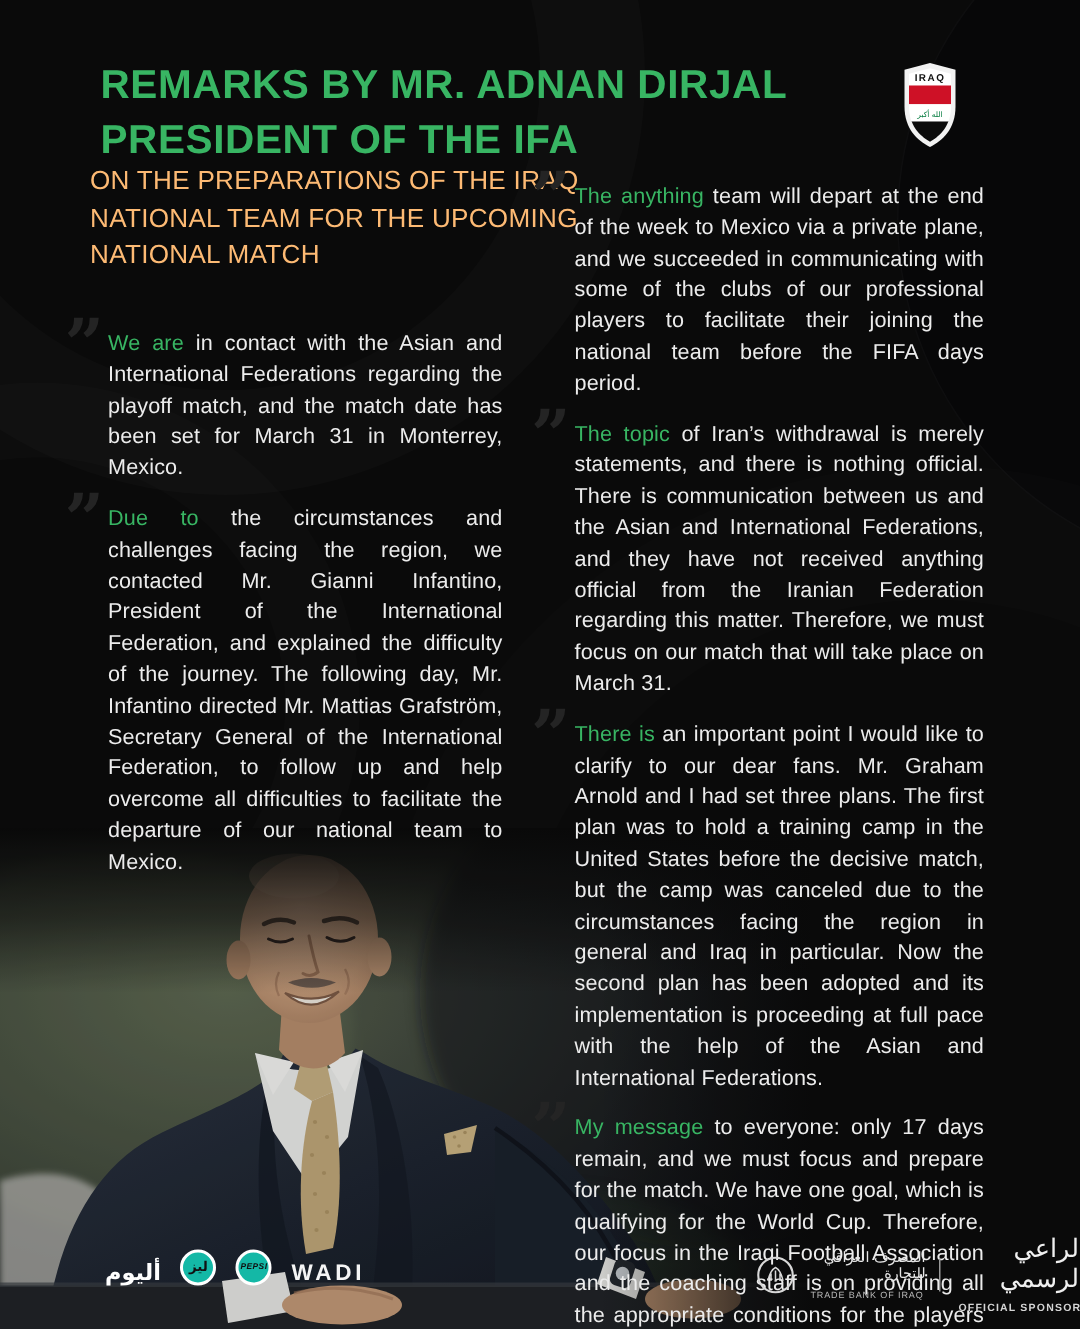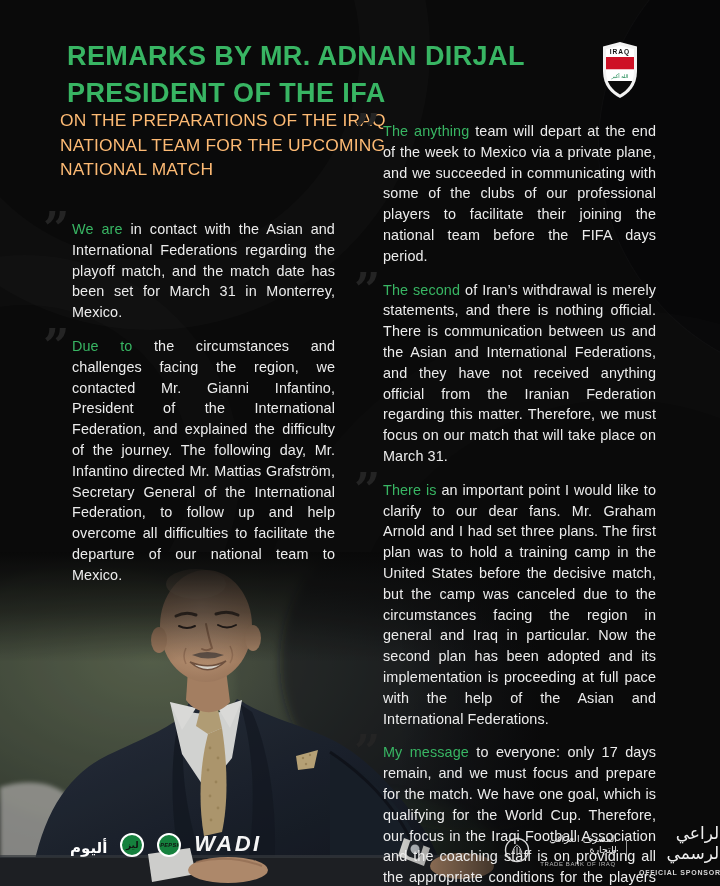--- a/index.html
+++ b/index.html
@@ -47,27 +47,27 @@
   .photo{position:absolute;left:0;top:552px;width:540px;height:334px;z-index:1;}
   
   .sponsors{
     position:absolute;left:70px;top:829px;height:28px;z-index:6;
     display:flex;align-items:flex-end;gap:13px;color:#fff;
   }
   .ar{font-family:"DejaVu Sans",sans-serif;}
   .sponsor-arabic{font-size:15px;font-weight:bold;}
   .sponsor-circle{
     box-sizing:border-box;width:24px;height:24px;border-radius:50%;
-    background:#15803d;border:2px solid #fff;color:#111;
+    background:#14b8a6;border:2px solid #fff;color:#111;
     display:flex;align-items:center;justify-content:center;
     font-weight:bold;
   }
   .lays-circle{font-size:9px;}
   .pepsi-circle{font-size:5.6px;letter-spacing:.3px;font-style:italic;}
-  .wadi{font-size:22px;font-weight:bold;letter-spacing:2.5px;color:#f5f5f5;font-style:italic;}
+  .wadi{font-size:15px;font-weight:bold;letter-spacing:2.5px;color:#f5f5f5;}
   .official{
     position:absolute;left:504px;top:823px;z-index:6;
     display:flex;align-items:center;gap:9px;color:#ddd;
   }
   .tbi-logo{flex:0 0 auto;}
   .f-col{display:flex;flex-direction:column;align-items:center;gap:6px;}
   .f-ar{font-size:9.5px;color:#e6e6e6;}
   .f-en{font-size:6px;letter-spacing:.6px;color:#b9b9b9;}
   .f-ar2{font-size:17px;color:#efefef;}
   .f-en2{font-size:7px;font-weight:bold;letter-spacing:.8px;color:#d5d5d5;}
@@ -235,21 +235,21 @@
       <span class="qtext">the circumstances and challenges facing the region, we contacted Mr. Gianni Infantino, President of the International Federation, and explained the difficulty of the journey. The following day, Mr. Infantino directed Mr. Mattias Grafström, Secretary General of the International Federation, to follow up and help overcome all difficulties to facilitate the departure of our national team to Mexico.</span>
     </p>
   </section>
 
   <section class="col col-right">
     <p class="para">
       <span class="qmark">”</span><span class="lead">The anything</span>
       <span class="qtext">team will depart at the end of the week to Mexico via a private plane, and we succeeded in communicating with some of the clubs of our professional players to facilitate their joining the national team before the FIFA days period.</span>
     </p>
     <p class="para">
-      <span class="qmark">”</span><span class="lead">The second</span>
+      <span class="qmark">”</span><span class="lead">The topic</span>
       <span class="qtext">of Iran’s withdrawal is merely statements, and there is nothing official. There is communication between us and the Asian and International Federations, and they have not received anything official from the Iranian Federation regarding this matter. Therefore, we must focus on our match that will take place on March 31.</span>
     </p>
     <p class="para">
       <span class="qmark">”</span><span class="lead">There is</span>
       <span class="qtext">an important point I would like to clarify to our dear fans. Mr. Graham Arnold and I had set three plans. The first plan was to hold a training camp in the United States before the decisive match, but the camp was canceled due to the circumstances facing the region in general and Iraq in particular. Now the second plan has been adopted and its implementation is proceeding at full pace with the help of the Asian and International Federations.</span>
     </p>
     <p class="para">
       <span class="qmark">”</span><span class="lead">My message</span>
       <span class="qtext">to everyone: only 17 days remain, and we must focus and prepare for the match. We have one goal, which is qualifying for the World Cup. Therefore, our focus in the Iraqi Football Association and the coaching staff is on providing all the appropriate conditions for the players to focus on this match and achieve the dream of the Iraqi fans.</span>
     </p>

